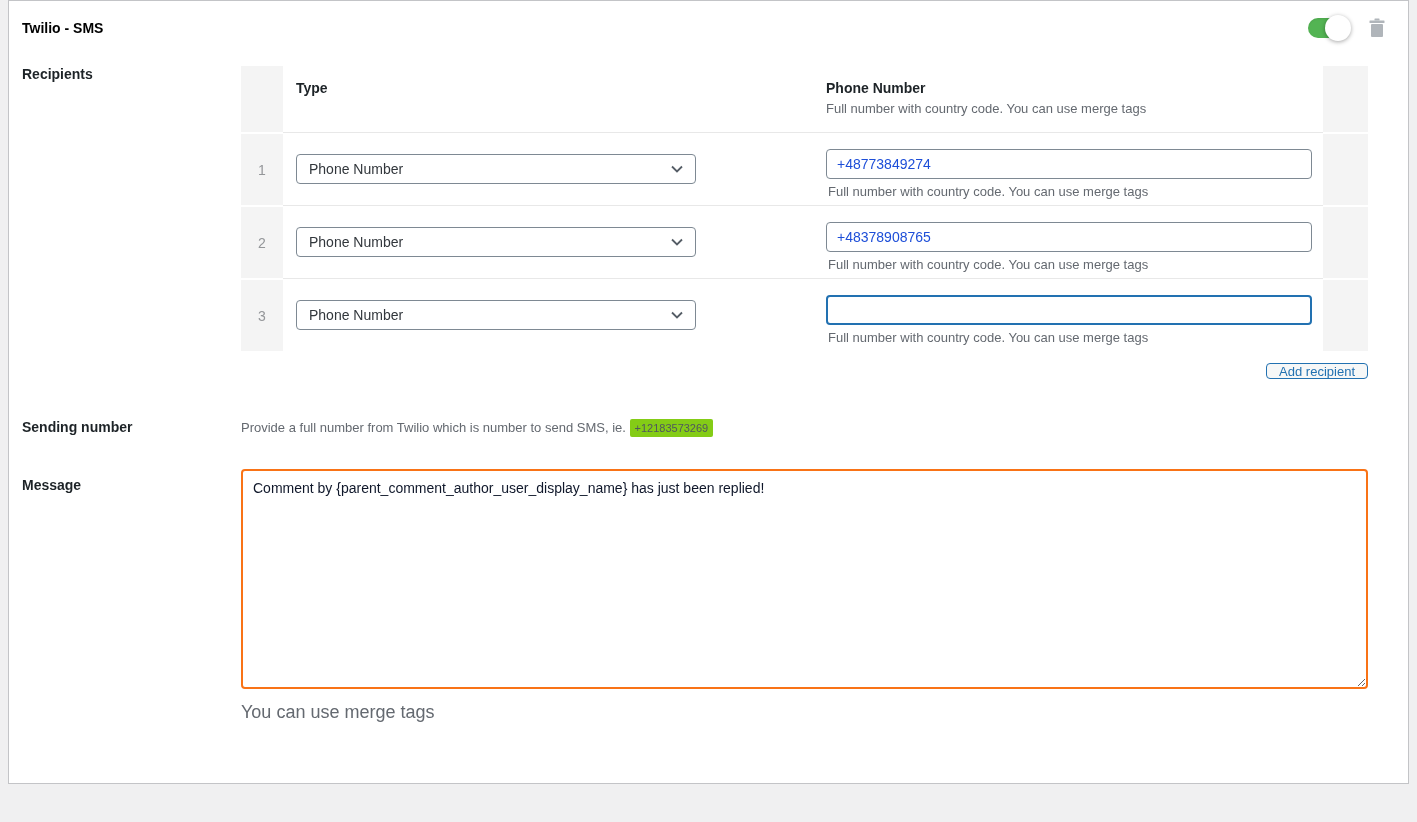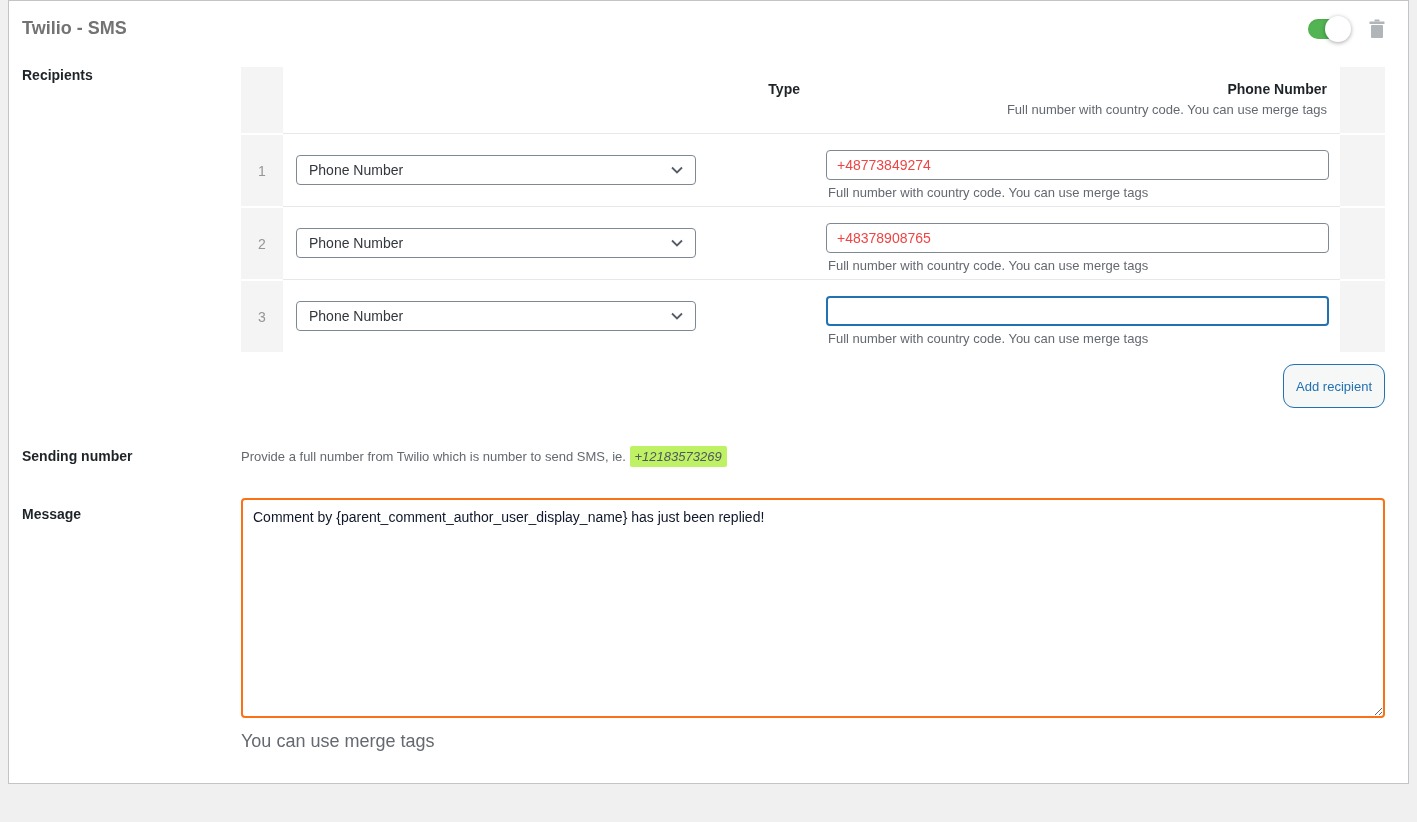--- a/index.html
+++ b/index.html
@@ -29,22 +29,22 @@
 
   
   .panel-header {
     display: flex;
     align-items: center;
     justify-content: space-between;
     padding: 17px 22px 28px 13px;
   }
   .carrier-title {
     font-weight: bold;
-    font-size: 18px;
-    color: #737373;
+    font-size: 14px;
+    color: #000000;
   }
   .header-actions { display: flex; align-items: center; gap: 20px; }
 
   .toggle {
     position: relative;
     width: 40px;
     height: 20px;
     border-radius: 10px;
     background: #53b453;
     cursor: pointer;
@@ -60,21 +60,21 @@
     background: #fff;
     box-shadow: 0 1px 4px rgba(0,0,0,.35);
   }
   .trash { display: inline-flex; cursor: pointer; }
   .trash svg { width: 18px; height: 20px; fill: #b0b5ba; }
 
   
   .form-row {
     display: flex;
     padding-left: 13px;
-    padding-right: 23px;
+    padding-right: 40px;
   }
   .row-label {
     width: 219px;
     flex: none;
     font-weight: bold;
     font-size: 14px;
     color: #1d2327;
   }
   .row-field { flex: 1; min-width: 0; }
 
@@ -95,21 +95,21 @@
     font-size: 14px;
   }
   .cell-type { width: 530px; flex: none; }
   .cell-phone { flex: 1; min-width: 0; }
   .cell-action { width: 45px; flex: none; background: #f4f4f4; }
   .t-row + .t-row .cell-type,
   .t-row + .t-row .cell-phone { border-top: 1px solid #e8e8e8; }
   .t-row + .t-row .cell-num,
   .t-row + .t-row .cell-action { border-top: 2px solid #fff; }
 
-  .t-header { height: 66px; text-align: right; }
+  .t-header { height: 66px; }
   .t-header .cell-type, .t-header .cell-phone { padding: 14px 13px 0 13px; }
   .col-title { font-weight: bold; font-size: 14px; color: #1d2327; }
   .col-desc { font-size: 13px; color: #646970; margin-top: 5px; }
 
   .t-data { height: 73px; }
   .t-data .cell-type { padding: 21px 13px 0 13px; }
   .t-data .cell-phone { padding: 16px 11px 0 13px; }
 
   .select {
     width: 400px;
@@ -127,21 +127,21 @@
   }
   .select .chev svg { width: 12px; height: 8px; stroke: #555d66; stroke-width: 1.8; fill: none; display: block; }
 
   .text-input {
     height: 30px;
     border: 1px solid #7e8993;
     border-radius: 4px;
     background: #fff;
     font-family: "Liberation Sans", sans-serif;
     font-size: 14px;
-    color: #ef4444;
+    color: #1d4ed8;
     padding: 0 10px;
     width: 100%;
     outline: none;
   }
   .text-input.focused { border: 2px solid #2271b1; padding: 0 9px; }
 
   .field-help {
     font-size: 13px;
     color: #646970;
     margin-top: 5px;
@@ -152,37 +152,36 @@
     display: flex;
     justify-content: flex-end;
     margin-top: 12px;
   }
   .add-btn {
     font-family: "Liberation Sans", sans-serif;
     font-size: 13px;
     color: #2271b1;
     background: #f6f7f7;
     border: 1px solid #2271b1;
-    border-radius: 11px;
-    height: 44px;
+    border-radius: 4px;
+    height: 16px;
     padding: 0 12px;
     cursor: pointer;
   }
 
   
   .row-sending { margin-top: 33px; justify-content: center; }
   .row-sending .row-label { padding-top: 7px; }
   .help-line { margin-top: 8px; font-size: 13px; color: #646970; }
   .code-chip {
-    background: #bef264;
+    background: #84cc16;
     color: #50575e;
     padding: 3px 5px;
-    font-size: 13px;
+    font-size: 11px;
     border-radius: 2px;
-    font-style: italic;
   }
 
   .row-message { margin-top: 34px; }
   .row-message .row-label { padding-top: 8px; }
   .message-textarea {
     width: 100%;
     height: 220px;
     border: 2px solid #f97316;
     border-radius: 4px;
     font-family: "Liberation Sans", sans-serif;

